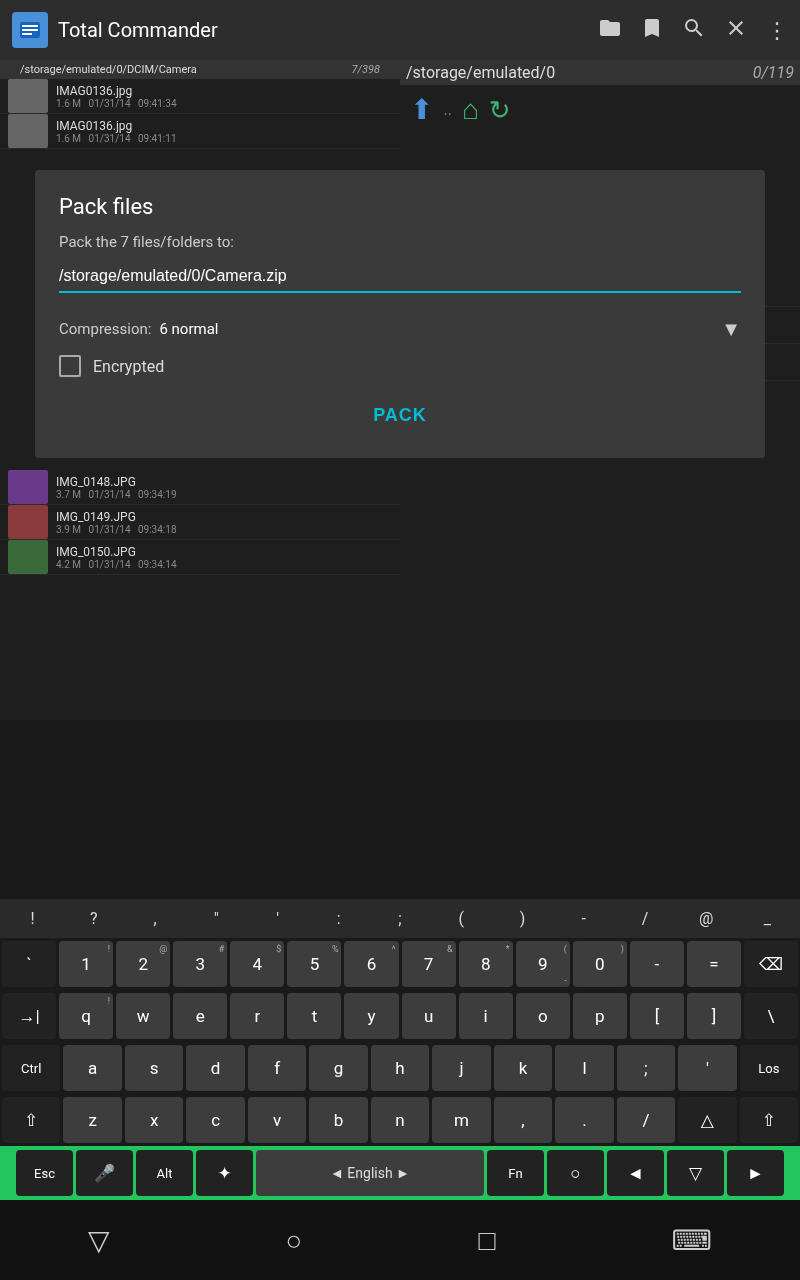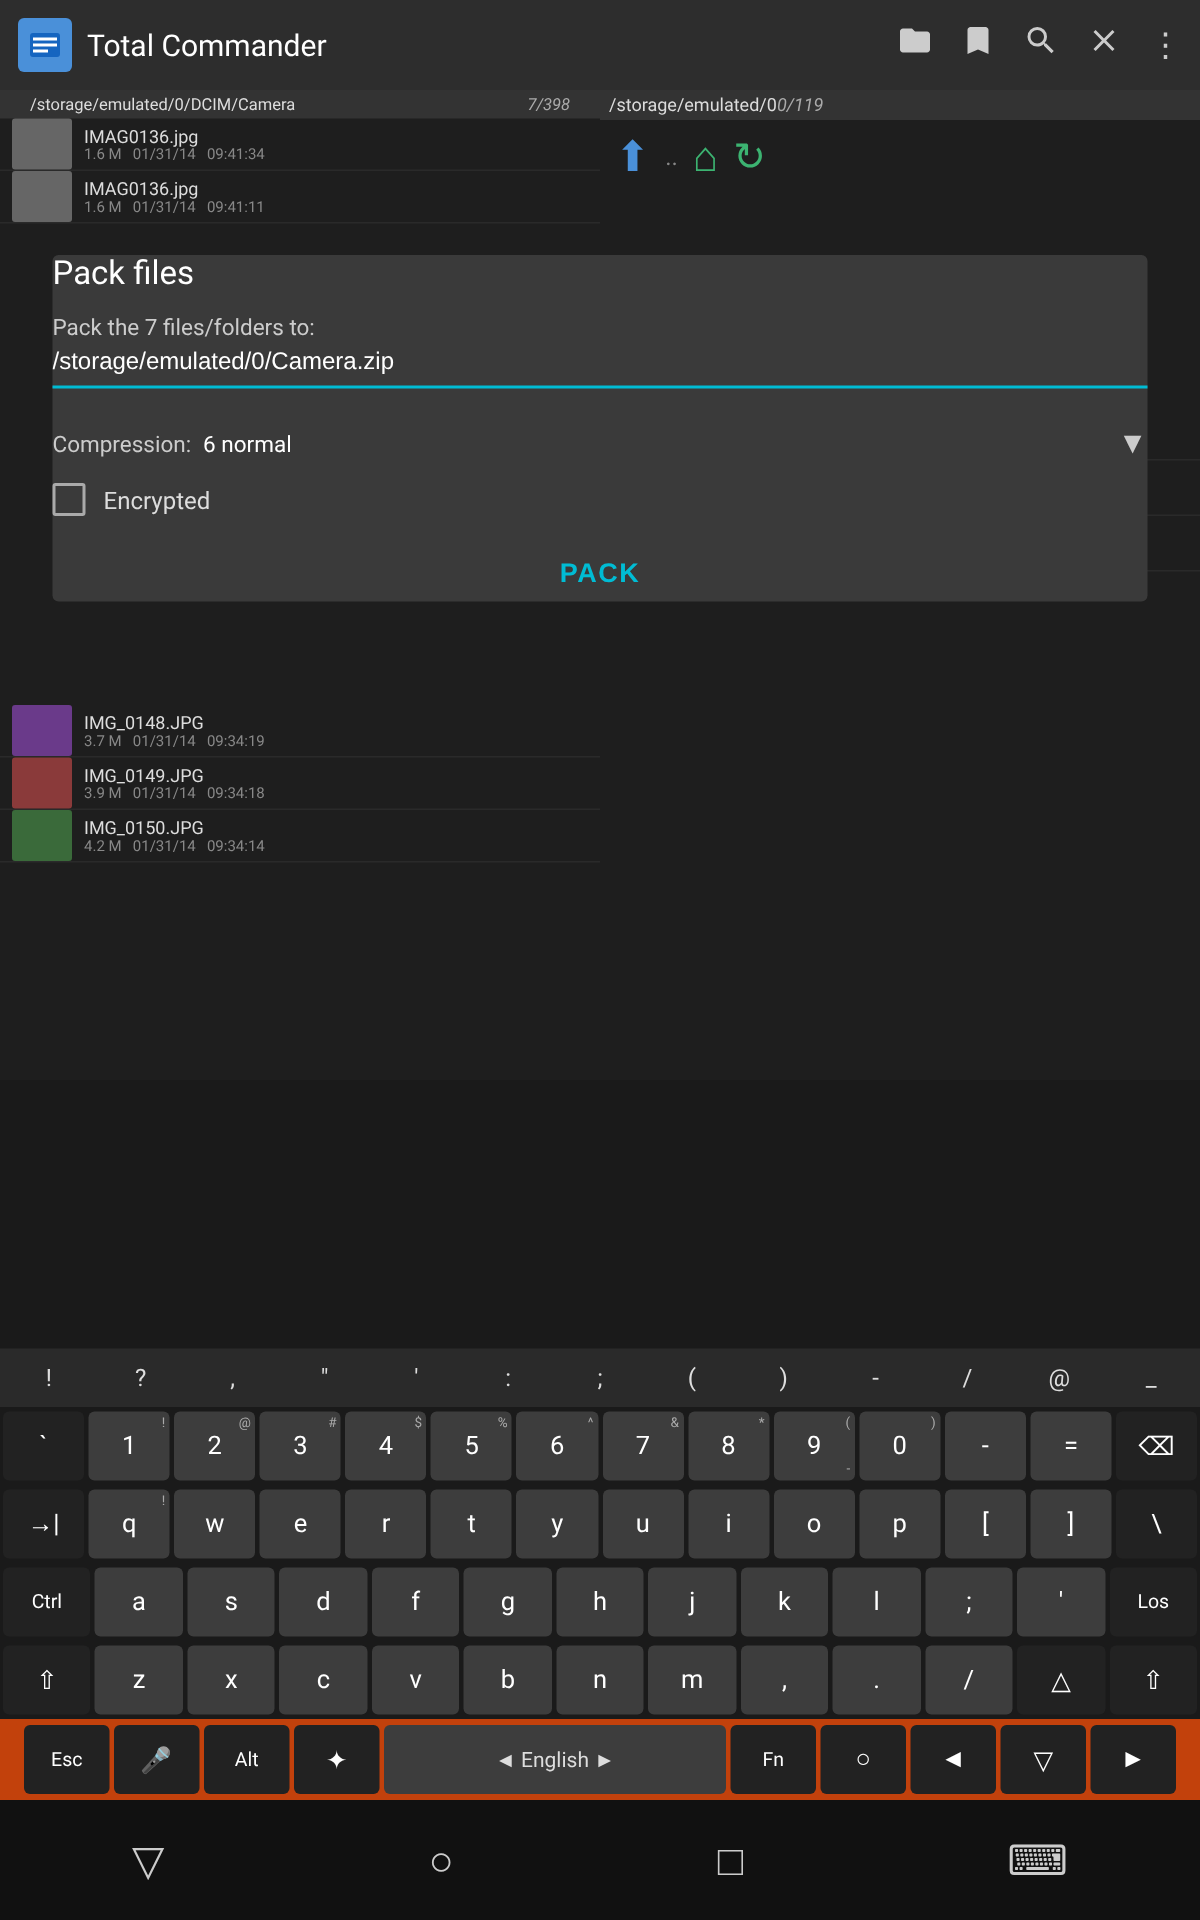--- a/index.html
+++ b/index.html
@@ -66,23 +66,24 @@
       color: #ddd;
       font-size: 12px;
     }
     .file-meta {
       color: #888;
       font-size: 10px;
     }
     .right-panel-path {
       background: #333;
       color: #ddd;
-      font-size: 12px;
+      font-size: 16px;
       padding: 3px 6px;
       display: flex;
+      justify-content: space-between;
     }
     .right-panel-actions {
       display: flex;
       gap: 10px;
       padding: 8px 10px;
       align-items: center;
     }
     .action-icon {
       color: #4a90d9;
       font-size: 28px;
@@ -90,20 +91,21 @@
     .action-icon.green { color: #3cb371; }
     .action-icon.refresh { color: #3cb371; font-size: 26px; }
     .modal-title {
       color: white;
       font-size: 22px;
       margin-bottom: 14px;
     }
     .modal-subtitle {
       color: #ccc;
       font-size: 15px;
+      margin-bottom: 10px;
     }
     .modal-input {
       width: 100%;
       background: transparent;
       border: none;
       border-bottom: 2px solid #00bcd4;
       color: white;
       font-size: 16px;
       padding: 6px 0;
       outline: none;
@@ -403,21 +405,21 @@
   </div>
   <div class="dir-row">
     <div class="dir-icon"></div>
     <div class="dir-info">
       <div class="dir-name">.hp48</div>
       <div class="dir-meta">&lt;dir&gt; &nbsp; 04/15/13 &nbsp; 18:40:31</div>
     </div>
   </div>
 </div>
 
-<div style="position:absolute; top:170px; left:35px; width:730px; z-index:10; background:#3a3a3a; border-radius:4px; ">
+<div style="position:absolute; top:170px; left:35px; width:730px; z-index:10; background:#3a3a3a; border-radius:4px; padding:24px;">
   <div class="modal-title">Pack files</div>
   <div class="modal-subtitle">Pack the 7 files/folders to:</div>
   <input class="modal-input" type="text" value="/storage/emulated/0/Camera.zip" style="">
   <div class="compression-row">
     <span class="compression-label">Compression:</span>
     <span class="compression-value">6 normal</span>
     <span class="dropdown-arrow">▼</span>
   </div>
   <div class="encrypted-row">
     <div class="checkbox"></div>
@@ -623,21 +625,21 @@
         <span class="main-char">/</span>
       </div>
     <div class="key dark">
         <span class="main-char">△</span>
       </div>
     <div class="key dark special">
         <span class="main-char">⇧</span>
       </div>
   </div>
 
-  <div class="key-row" style="background:#c2410c; padding: 4px 16px;">
+  <div class="key-row" style="background:#22c55e; padding: 4px 16px;">
     <div class="key dark special">
         <span class="main-char" style="font-size:13px;">Esc</span>
       </div>
     <div class="key dark">
         <span class="main-char">🎤</span>
       </div>
     <div class="key dark special">
         <span class="main-char" style="font-size:13px;">Alt</span>
       </div>
     <div class="key dark">

